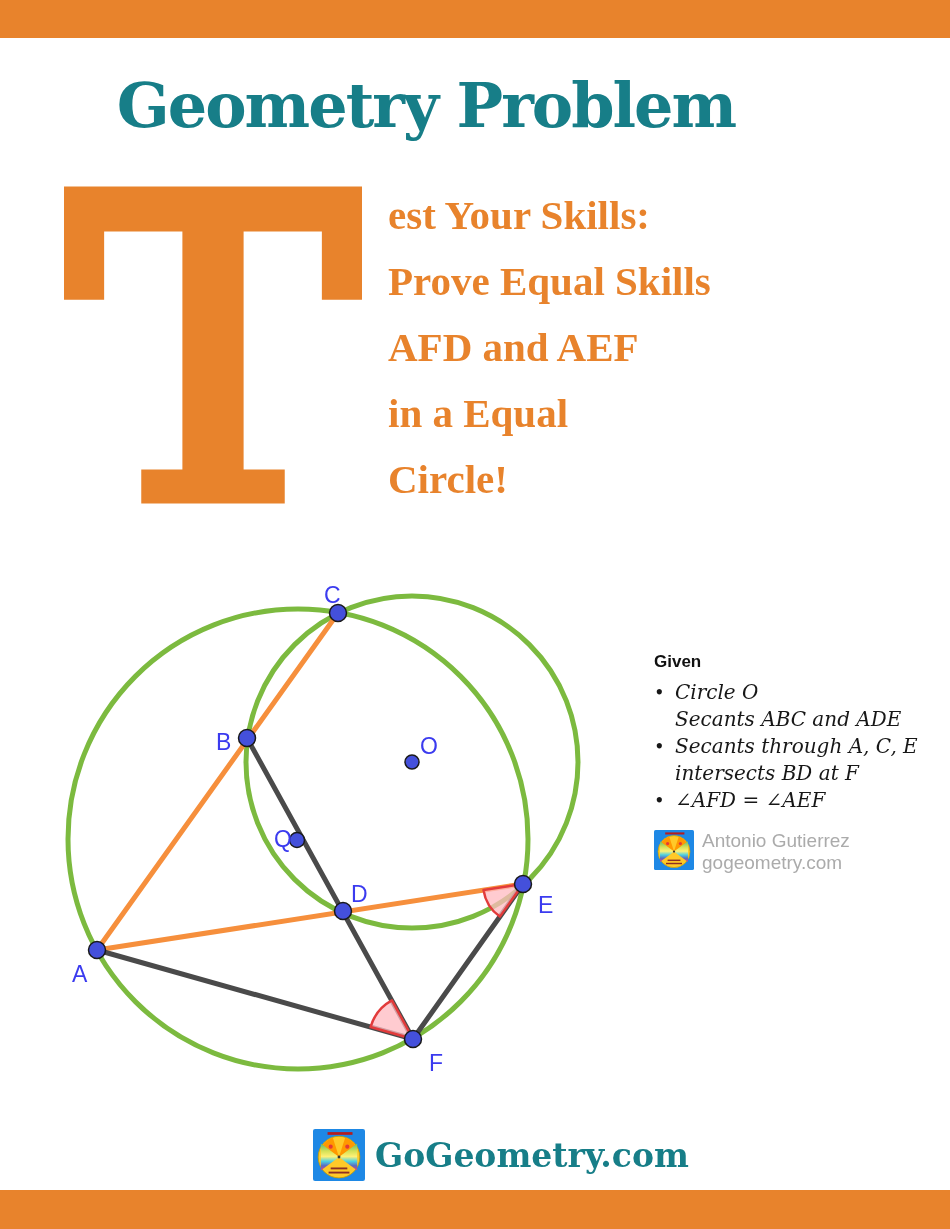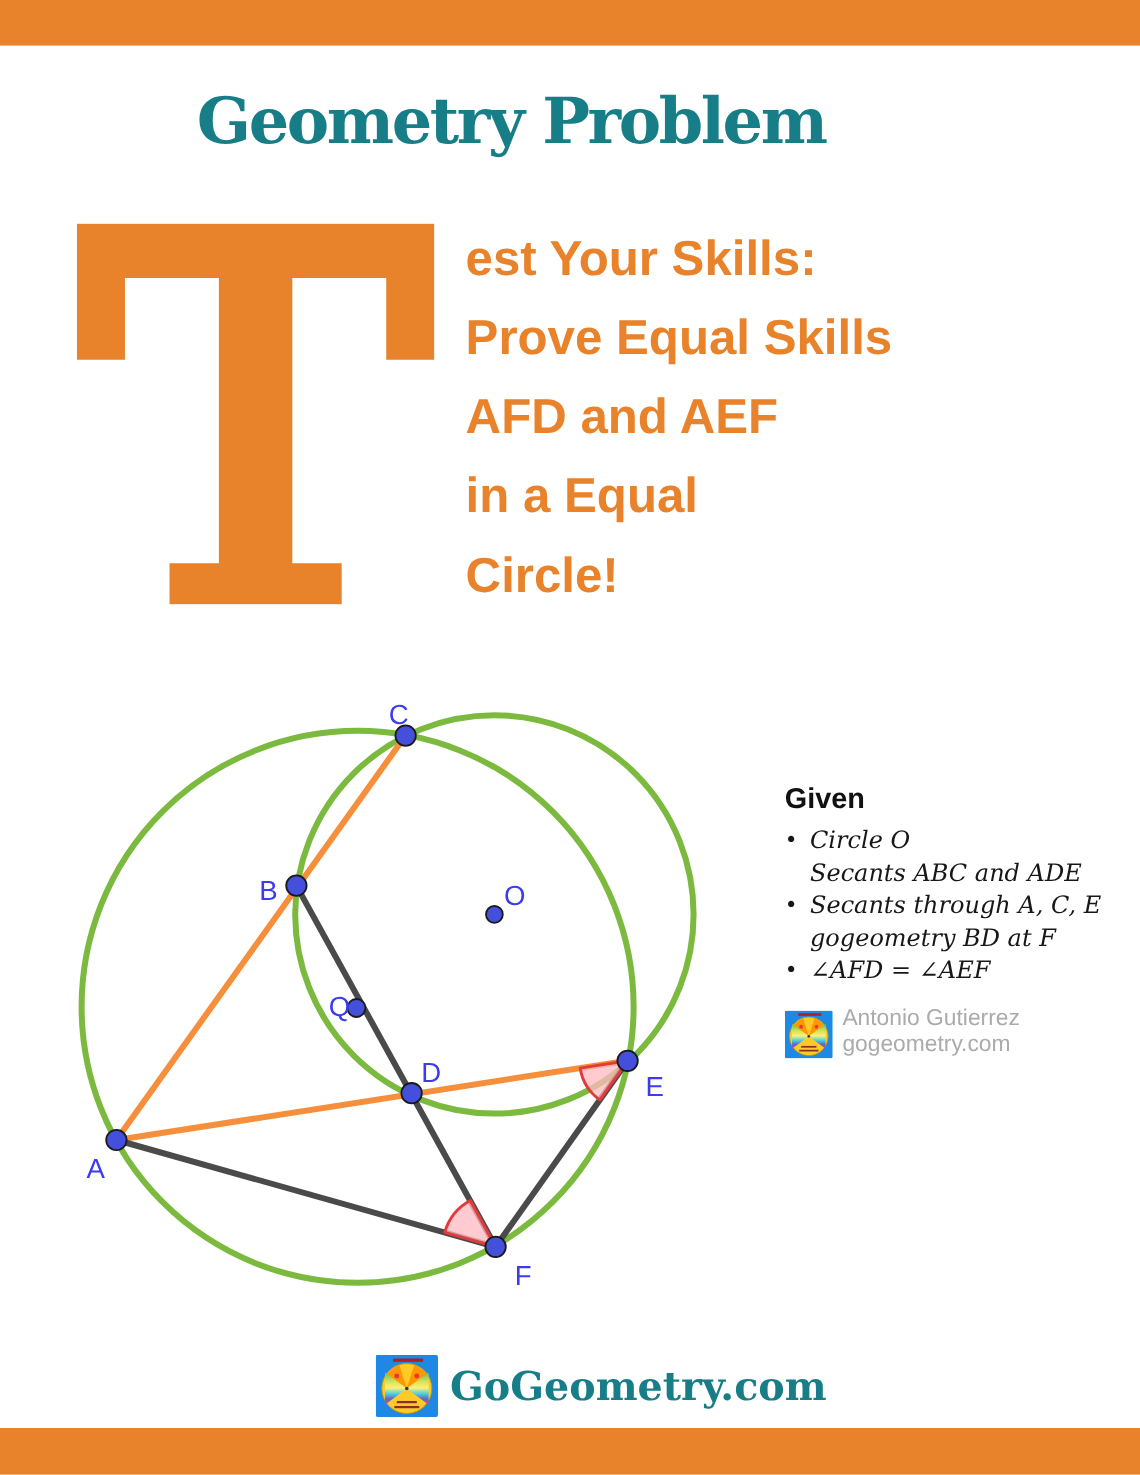--- a/index.html
+++ b/index.html
@@ -7,46 +7,46 @@
     width:950px;height:1229px;position:relative;background:#ffffff;
     font-family:"Liberation Sans",sans-serif;overflow:hidden;
   }
   .bar{position:absolute;left:0;width:950px;background:#E8832C;}
   #top-bar{top:0;height:38px;}
   #bottom-bar{top:1190px;height:39px;}
 
   #main-title{
     position:absolute;top:72px;left:0;width:852px;text-align:center;
     font-family:"DejaVu Serif","Liberation Serif",serif;font-weight:bold;
-    font-size:53px;line-height:1.1;color:#177E88;letter-spacing:-2px;margin:0;
+    font-size:62px;line-height:1.1;color:#177E88;letter-spacing:-2px;margin:0;
   }
 
   #dropcap{position:absolute;left:64px;top:186px;width:298px;height:318px;}
 
   #hero-lines{
     position:absolute;left:388px;top:182px;width:540px;
-    font-family:Liberation Sans, sans-serif;font-weight:bold;
+    font-family:Liberation Serif, serif;font-weight:bold;
     font-size:41px;line-height:66px;color:#E8832C;
   }
 
   
   #diagram-svg{position:absolute;left:0;top:0;width:950px;height:1229px;pointer-events:none;}
 
   
   #side-panel{position:absolute;left:654px;top:652px;width:290px;}
   .blk-heading{
     font-family:"Liberation Sans",sans-serif;font-weight:bold;
-    font-size:24px;color:#111;margin:0 0 7px 0;
+    font-size:17px;color:#111;margin:0 0 7px 0;
   }
   .giv-row{display:flex;font-family:"DejaVu Serif","Liberation Serif",serif;
     font-style:italic;font-size:20px;line-height:27px;color:#171717;}
   .giv-bullet{width:21px;flex:0 0 21px;font-style:normal;font-size:18px;}
   #prove-heading{margin-top:16px;}
 
-  #attribution{display:flex;margin-top:16px;align-items:flex-end;}
+  #attribution{display:flex;margin-top:16px;align-items:flex-start;}
   #attribution .logo-box{width:40px;height:40px;flex:0 0 40px;}
   #attribution .attr-text{
     margin-left:8px;font-family:"Liberation Sans",sans-serif;
     font-size:19px;line-height:22px;color:#ABABAB;
   }
 
   
   #footer{position:absolute;left:313px;top:1129px;display:flex;align-items:center;}
   #footer .logo-box{width:52px;height:52px;flex:0 0 52px;}
   #footer-site{
@@ -144,21 +144,21 @@
         <span class="giv-text">Secants ABC and ADE</span>
       </div>
 
       <div class="giv-row">
         <span class="giv-bullet">•</span>
         <span class="giv-text">Secants through A, C, E</span>
       </div>
 
       <div class="giv-row">
         <span class="giv-bullet"></span>
-        <span class="giv-text">gogeometry BD at F</span>
+        <span class="giv-text">intersects BD at F</span>
       </div>
     </div>
 
   <div>
 
       <div class="giv-row">
         <span class="giv-bullet">•</span>
         <span class="giv-text">∠AFD = ∠AEF</span>
       </div>
     </div>

